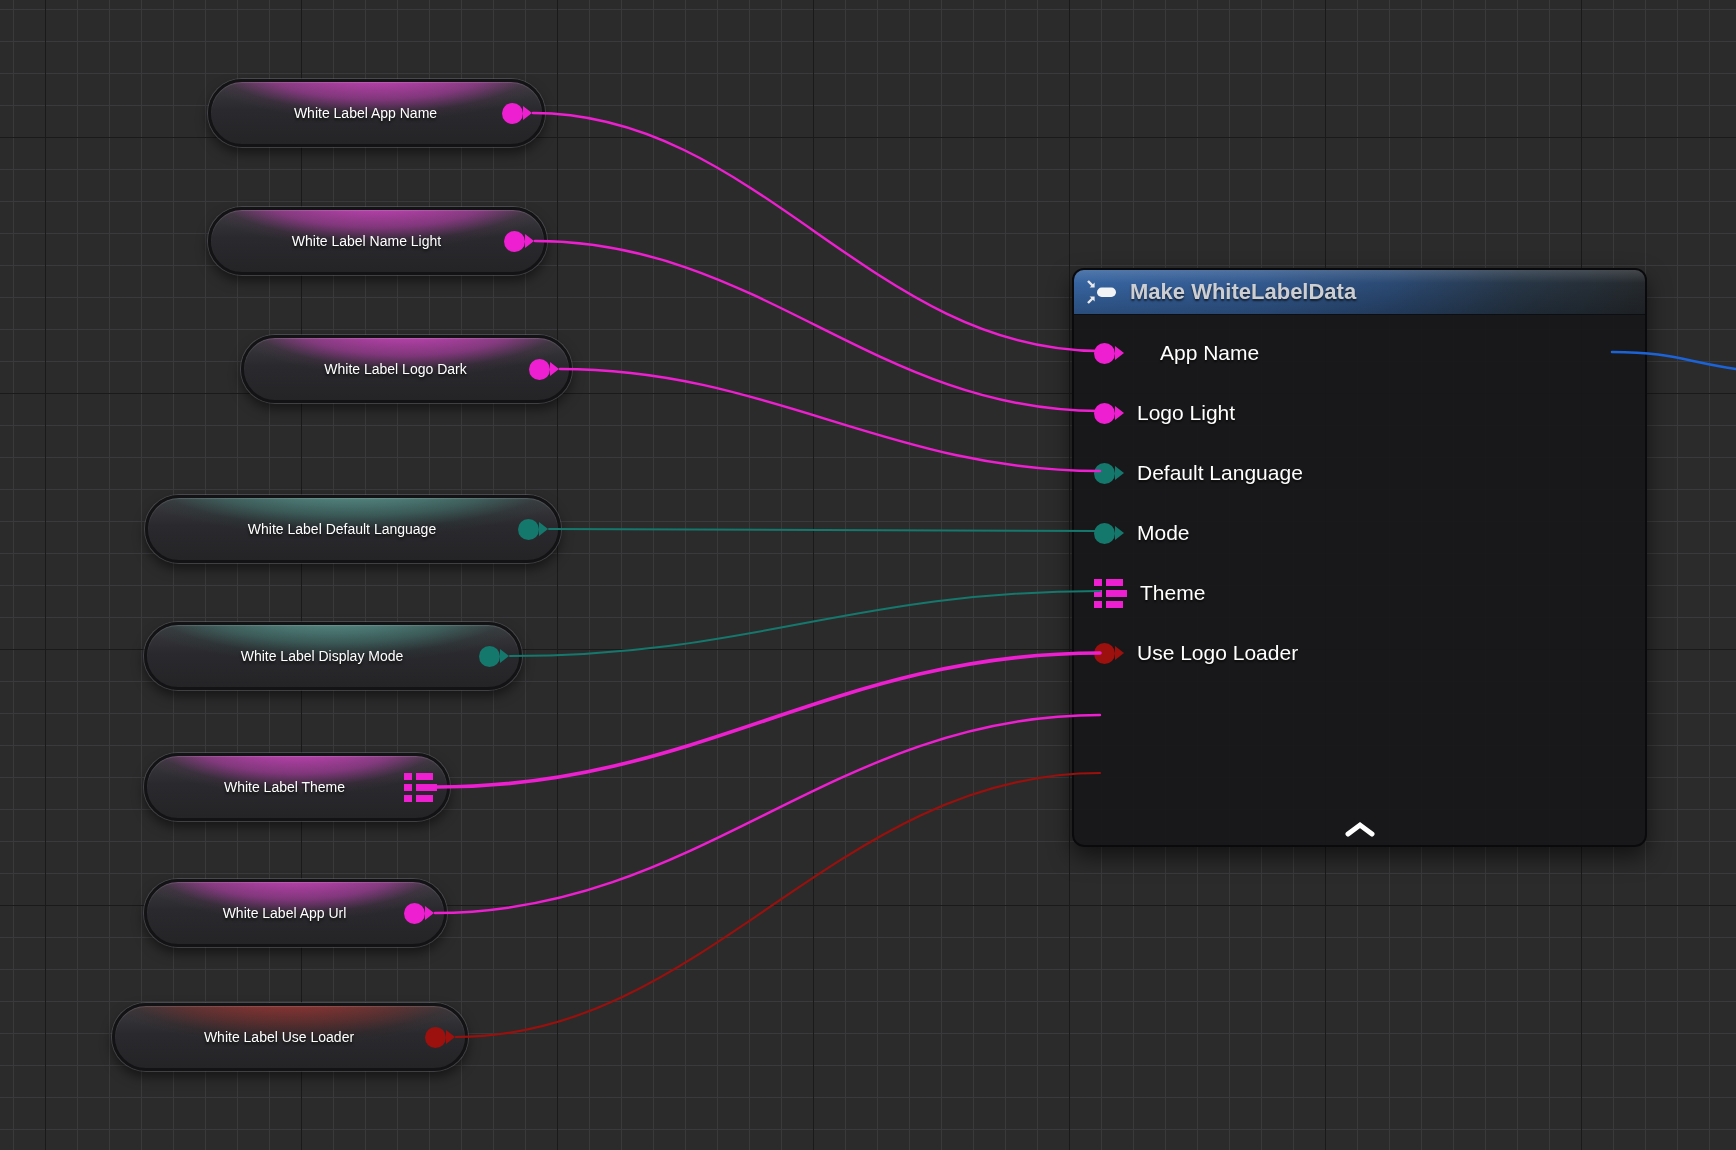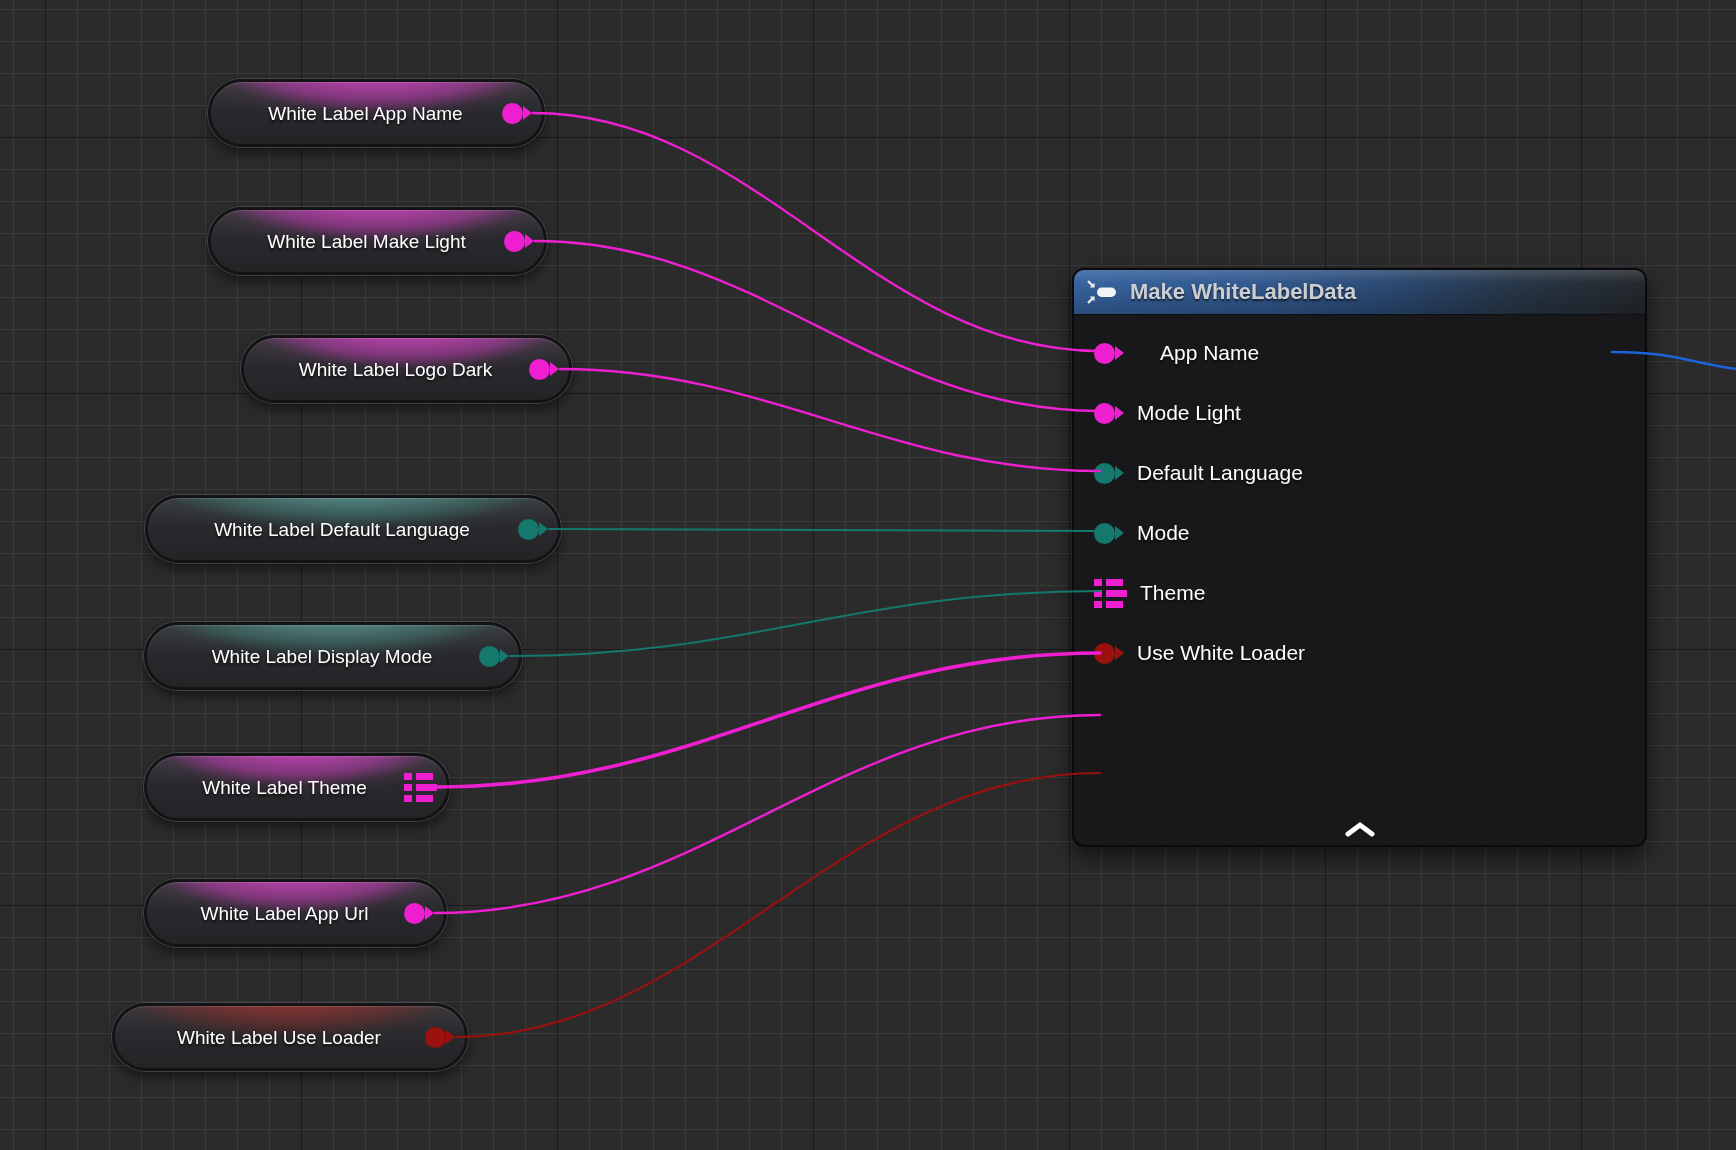--- a/index.html
+++ b/index.html
@@ -18,21 +18,21 @@
   .wires{position:absolute;left:0;top:0;z-index:3;pointer-events:none;}
 
   
   .pill{
     position:absolute;height:68px;box-sizing:border-box;z-index:2;
     border:3px solid #131316;border-radius:34px;
     display:flex;align-items:center;padding:0 10px 0 24px;
     box-shadow:0 0 0 1px rgba(130,130,138,.38),0 6px 12px rgba(0,0,0,.5),inset 0 1px 1px rgba(255,255,255,.14);
   }
   .pill .pill-label{
-    flex:1;text-align:center;color:#ffffff;font-size:19px;line-height:1;
+    flex:1;text-align:center;color:#ffffff;font-size:14px;line-height:1;
     white-space:nowrap;text-shadow:0 2px 3px rgba(0,0,0,.75);padding-right:6px;
   }
   .glow-pink{background:
       radial-gradient(ellipse 78% 130% at 50% -34%, rgba(238,70,220,.95) 0%, rgba(205,60,190,.5) 48%, rgba(110,48,104,.16) 64%, rgba(0,0,0,0) 74%),
       linear-gradient(180deg,#3b3b3f 0%,#2a2a2e 45%,#242427 100%);}
   .glow-teal{background:
       radial-gradient(ellipse 78% 130% at 50% -34%, rgba(110,195,182,.8) 0%, rgba(70,145,134,.42) 48%, rgba(40,80,76,.14) 64%, rgba(0,0,0,0) 74%),
       linear-gradient(180deg,#3b3b3f 0%,#2a2a2e 45%,#242427 100%); justify-content: flex-end;}
   .glow-red{background:
       radial-gradient(ellipse 78% 130% at 50% -34%, rgba(195,50,44,.85) 0%, rgba(140,40,36,.42) 48%, rgba(80,30,28,.14) 64%, rgba(0,0,0,0) 74%),
@@ -94,21 +94,21 @@
 
   <div class="pill glow-pink" style="left:208px;top:79px;width:337px">
     <span class="pill-label">White Label App Name</span>
     <span class="pin string">
         <span class="dot"></span>
         <span class="tri"></span>
       </span>
   </div>
 
   <div class="pill glow-pink" style="left:208px;top:207px;width:339px">
-    <span class="pill-label">White Label Make Light</span>
+    <span class="pill-label">White Label Name Light</span>
     <span class="pin string">
         <span class="dot"></span>
         <span class="tri"></span>
       </span>
   </div>
 
   <div class="pill glow-pink" style="left:241px;top:335px;width:331px">
     <span class="pill-label">White Label Logo Dark</span>
     <span class="pin string">
         <span class="dot"></span>
@@ -184,21 +184,21 @@
             <span class="dot"></span>
             <span class="tri"></span>
           </span>
         <span class="pin-label">App Name</span>
       </div>
       <div class="row-pin">
         <span class="pin string">
             <span class="dot"></span>
             <span class="tri"></span>
           </span>
-        <span class="pin-label">Mode Light</span>
+        <span class="pin-label">Logo Light</span>
       </div>
       <div class="row-pin">
         <span class="pin enum">
             <span class="dot"></span>
             <span class="tri"></span>
           </span>
         <span class="pin-label">Default Language</span>
       </div>
       <div class="row-pin">
         <span class="pin enum">
@@ -222,21 +222,21 @@
               <span class="bar b3"></span>
             </span>
         </span>
         <span class="pin-label">Theme</span>
       </div>
       <div class="row-pin">
         <span class="pin bool">
             <span class="dot"></span>
             <span class="tri"></span>
           </span>
-        <span class="pin-label">Use White Loader</span>
+        <span class="pin-label">Use Logo Loader</span>
       </div>
     </div>
 
 
     <svg class="collapse" viewBox="0 0 34 18">
       <polyline points="5,13 17,4 29,13" stroke="#ffffff" stroke-width="5" fill="none" stroke-linecap="round" stroke-linejoin="miter"></polyline>
     </svg>
   </div>
 
 </div>

